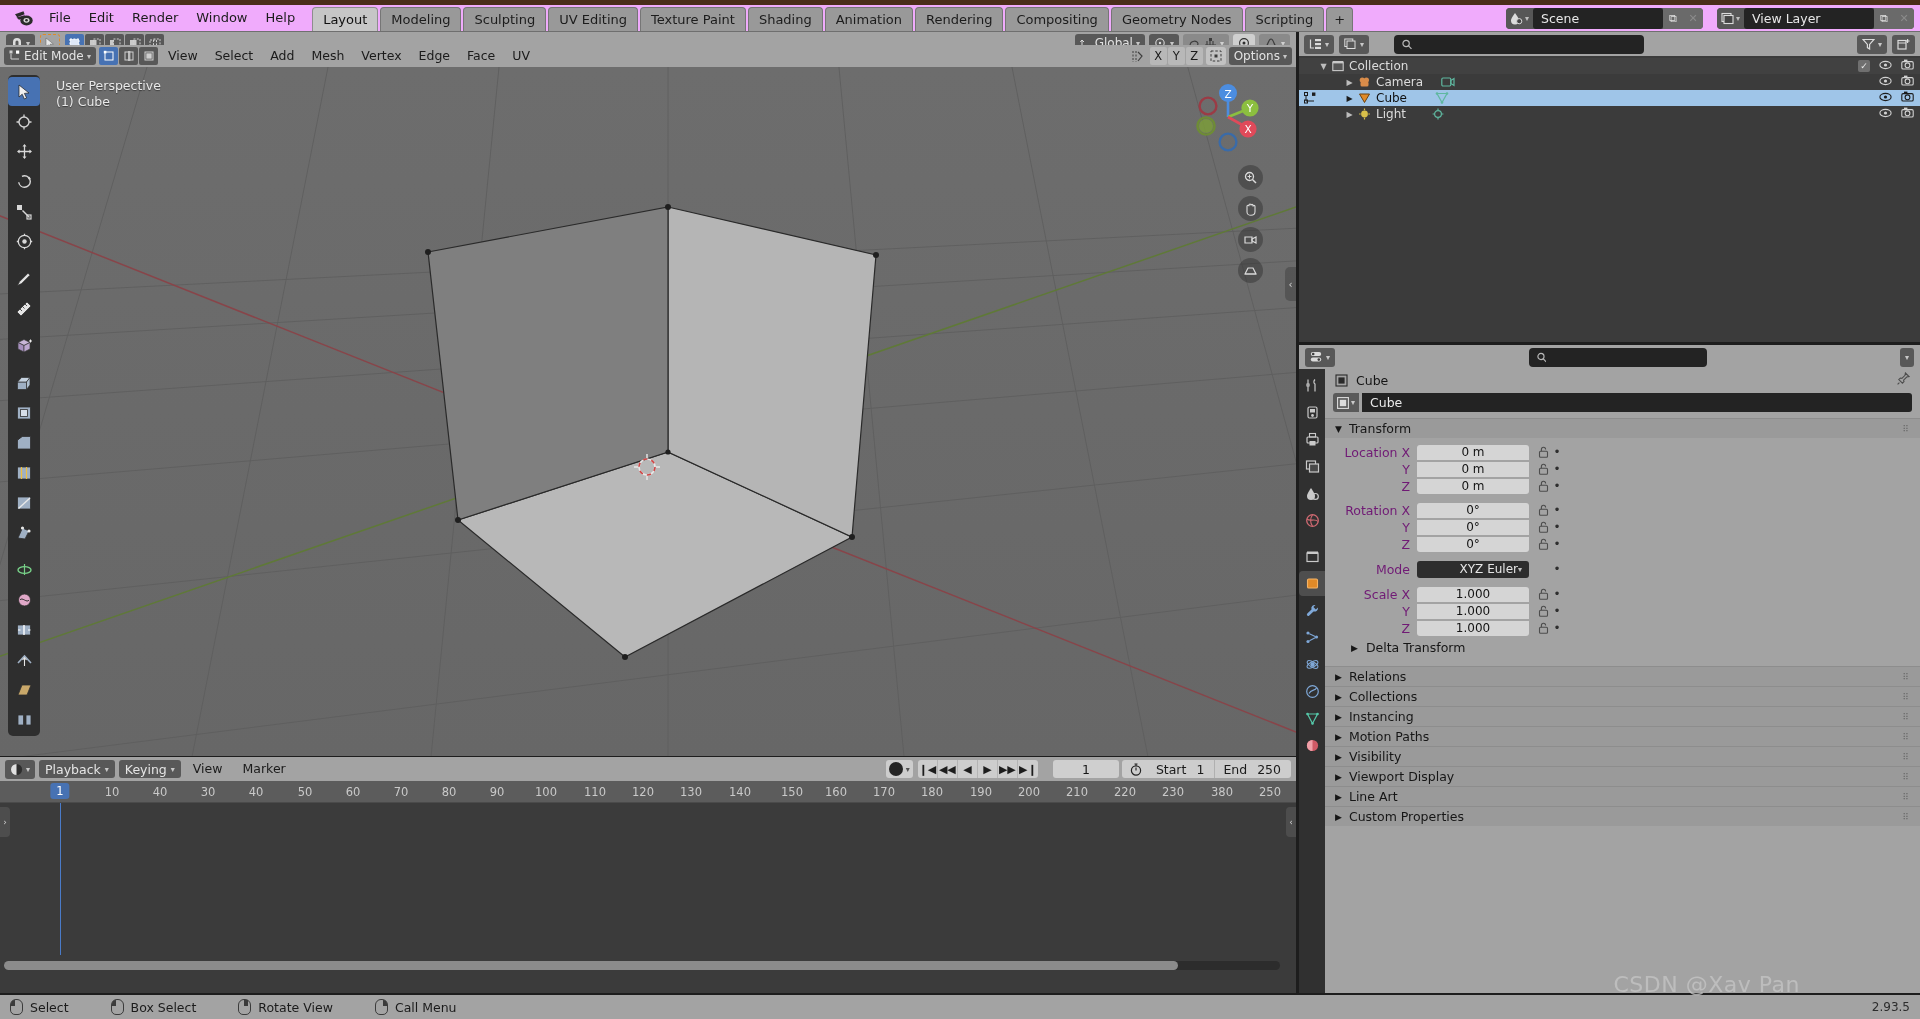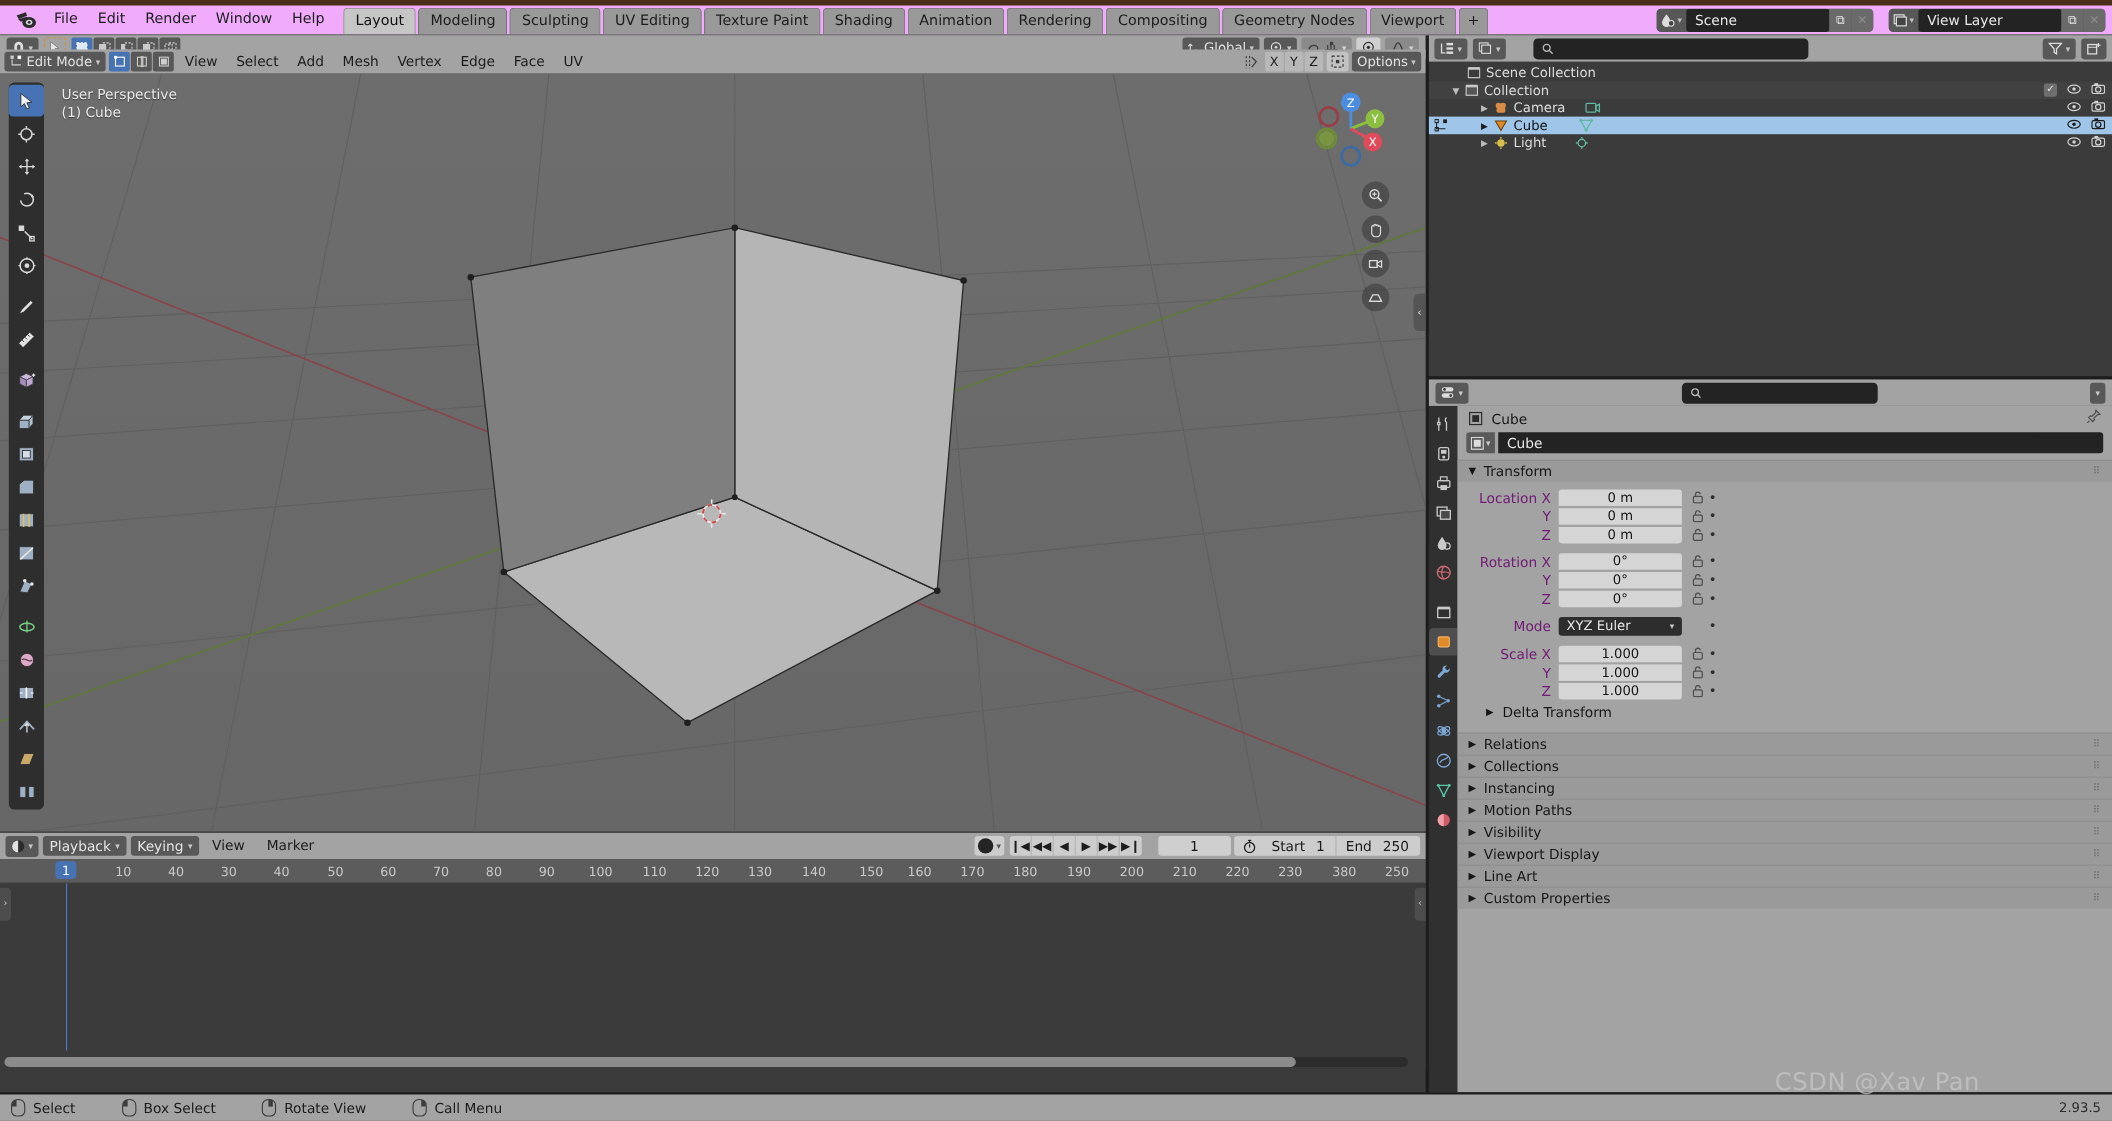--- a/index.html
+++ b/index.html
@@ -238,21 +238,21 @@
   .fld-row { display:flex; align-items:center; height:16px; margin-bottom:1px; padding-right:10px; }
   .fld-label { width:92px; text-align:right; color:#701a75; font-size:12.5px; padding-right:7px; white-space:nowrap; }
   .fld-input {
     width:112px; height:15px; background:#d5d5d5; display:flex; align-items:center; justify-content:center;
     color:#141414; font-size:12px;
   }
   .fld-input.first { border-radius:3px 3px 0 0; }
   .fld-input.last  { border-radius:0 0 3px 3px; }
   .fld-dropdown {
     width:112px;height:17px;background:#2d2d2d;border-radius:3px;display:flex;align-items:center;
-    justify-content:space-between;padding:0 7px;color:#e6e6e6;font-size:12px;
+    justify-content:flex-end;padding:0 7px;color:#e6e6e6;font-size:12px;
   }
   .fld-lock { width:16px; display:flex; align-items:center; justify-content:center; margin-left:6px; color:#4e4e4e; }
   .fld-dot { width:12px; display:flex; align-items:center; justify-content:center; color:#2e2e2e; font-size:12px; }
   .spacer6 { height:7px; }
   .sub-row { display:flex;align-items:center;gap:8px;padding:3px 0 3px 26px;color:#161616;font-size:12.5px; }
 
   
   .statusbar {
     position:absolute; left:0; bottom:0; width:1920px; height:24px; background:#a3a3a3;
     display:flex; align-items:center; padding:0 10px; gap:0px; color:#1b1b1b; font-size:12.5px;
@@ -295,21 +295,21 @@
       <div class="wstab active">Layout</div>
       <div class="wstab">Modeling</div>
       <div class="wstab">Sculpting</div>
       <div class="wstab">UV Editing</div>
       <div class="wstab">Texture Paint</div>
       <div class="wstab">Shading</div>
       <div class="wstab">Animation</div>
       <div class="wstab">Rendering</div>
       <div class="wstab">Compositing</div>
       <div class="wstab">Geometry Nodes</div>
-      <div class="wstab">Viewport</div>
+      <div class="wstab">Scripting</div>
       <div class="wstab plus">+</div>
     </div>
 
     <div class="topbar-right">
       <div class="scene-block">
         <div class="icon-btn-dark">
           <svg width="13" height="13" viewBox="0 0 13 13">
             <path d="M5 1 C2 5 1 7 1 8.6 A4 4 0 0 0 9 8.6 C9 7 8 5 5 1 Z" fill="#dcdcdc"></path>
             <circle cx="9.2" cy="9.2" r="2.6" fill="#454545" stroke="#dcdcdc" stroke-width="1"></circle>
           </svg>
@@ -853,30 +853,20 @@
           <svg width="13" height="13" viewBox="0 0 13 13">
               <rect x="1" y="2.5" width="8" height="8.5" fill="none" stroke="#dcdcdc" stroke-width="1.2"></rect>
               <path d="M1 5 H9" stroke="#dcdcdc" stroke-width="1"></path>
               <path d="M10.6 1 V5 M8.6 3 H12.6" stroke="#dcdcdc" stroke-width="1.2"></path>
             </svg>
         </div>
       </div>
     </div>
 
     <div class="ol-tree">
-      <div class="ol-row" style="padding-left:26px;">
-        <span class="ol-disc"></span>
-        <span style="display:flex;">
-          <svg width="12" height="12" viewBox="0 0 12 12">
-              <rect x="0.8" y="2.2" width="10.4" height="8.4" fill="none" stroke="#c9c9c9" stroke-width="1.1"></rect>
-              <rect x="0.8" y="1" width="10.4" height="2.4" fill="#c9c9c9"></rect>
-            </svg>
-        </span>
-        <span class="ol-name">Scene Collection</span>
-      </div>
 
       <div class="ol-row stripe" style="padding-left:20px;">
         <span class="ol-disc">▼</span>
         <span style="display:flex;margin-left:4px;">
           <svg width="12" height="12" viewBox="0 0 12 12">
               <rect x="0.8" y="2.2" width="10.4" height="8.4" fill="#565656" stroke="#c9c9c9" stroke-width="1.1"></rect>
               <rect x="0.8" y="1" width="10.4" height="2.4" fill="#c9c9c9"></rect>
             </svg>
         </span>
         <span class="ol-name">Collection</span>

